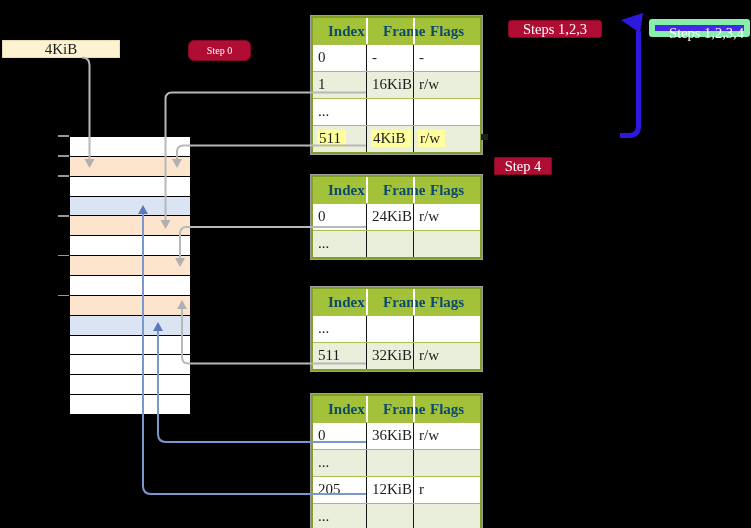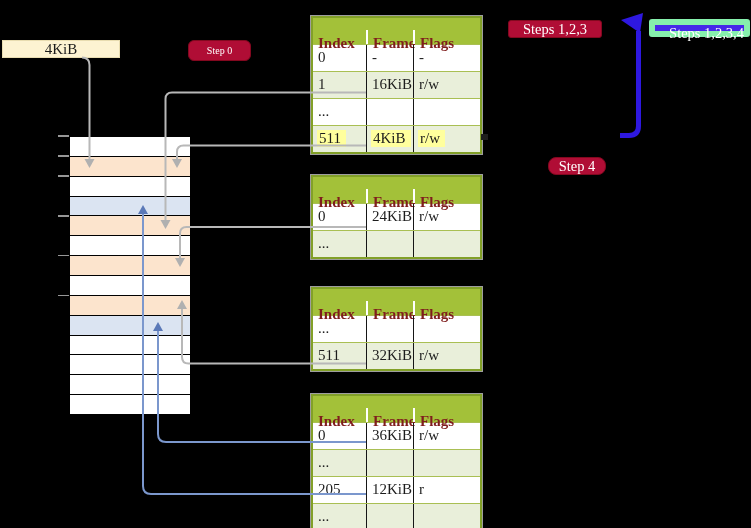--- a/index.html
+++ b/index.html
@@ -8,26 +8,26 @@
   
   .frame-label{position:absolute;left:2px;top:40px;width:118px;height:18px;
     background:#fdf3d2;border:1px solid #e8dcb0;box-sizing:border-box;
     color:#1a1a1a;font-size:15px;line-height:16px;text-align:center;}
   .badge{position:absolute;color:#ffffff;text-align:center;box-sizing:border-box;}
   .badge.red{background:#b00d35;border:1px solid #83081f;}
   .badge.blue{background:#4628e8;border:6px solid #86efac;text-align:right;}
   #step0{left:188px;top:40px;width:63px;height:21px;border-radius:6px;font-size:10px;line-height:19px;}
   #steps123{left:508px;top:20px;width:94px;height:18px;border-radius:3px;font-size:14.5px;line-height:16px;}
   #steps1234{left:649px;top:19px;width:101px;height:18px;border-radius:3px;font-size:14.5px;line-height:16px;}
-  #step4{left:548px;top:157px;width:58px;height:18px;border-radius:8px;font-size:14.5px;line-height:16px;}
+  #step4{left:494px;top:157px;width:58px;height:18px;border-radius:1px;font-size:14.5px;line-height:16px;}
   
   .ptable{position:absolute;width:171px;box-sizing:border-box;border:2px solid #82a028;
           box-shadow:0 0 0 1px #9e9e9e;background:#fff;}
   .thead{display:flex;height:26px;background:#a3c139;}
-  .hc{box-sizing:border-box;color:#7f1d1d;font-weight:bold;font-size:15px;line-height:26px;padding-left:5px;margin-top:12px;}
+  .hc{box-sizing:border-box;color:#0c4a6e;font-weight:bold;font-size:15px;line-height:26px;padding-left:15px;}
   .hc.c2,.hc.c3{border-left:2px solid #fff;}
   .trow{display:flex;height:26px;border-top:1.5px solid #a9bf53;box-sizing:content-box;}
   .tc{box-sizing:border-box;color:#1c1c1c;font-size:15px;line-height:25px;padding-left:5px;white-space:nowrap;}
   .tc.c2,.tc.c3{border-left:1px solid #161616;}
   .c1{width:53px;} .c2{width:47px;} .c3{width:57px;flex:1;}
   .row-white{background:#ffffff;} .row-green{background:#e9efda;}
   .hl{background:#ffff9d;padding:0 5px 1px 2px;margin-left:-1px;}
   
   #memcol{position:absolute;left:69px;top:136px;width:122px;height:279px;box-sizing:border-box;
           border:1.5px solid #000;display:flex;flex-direction:column;}

